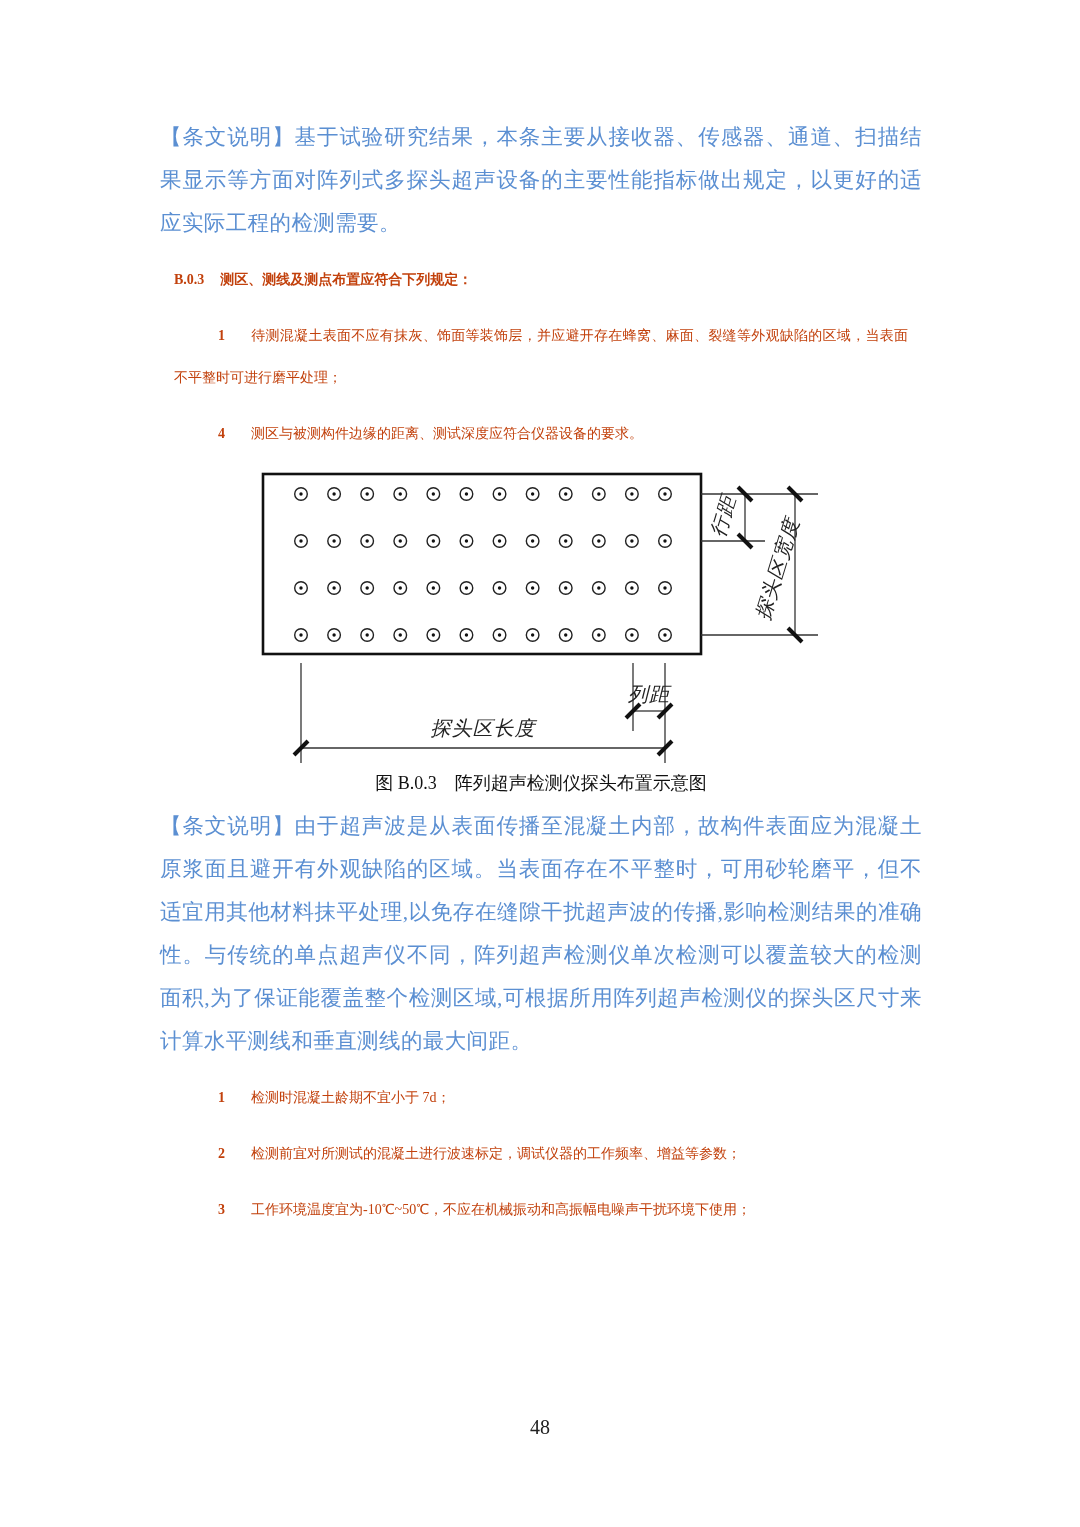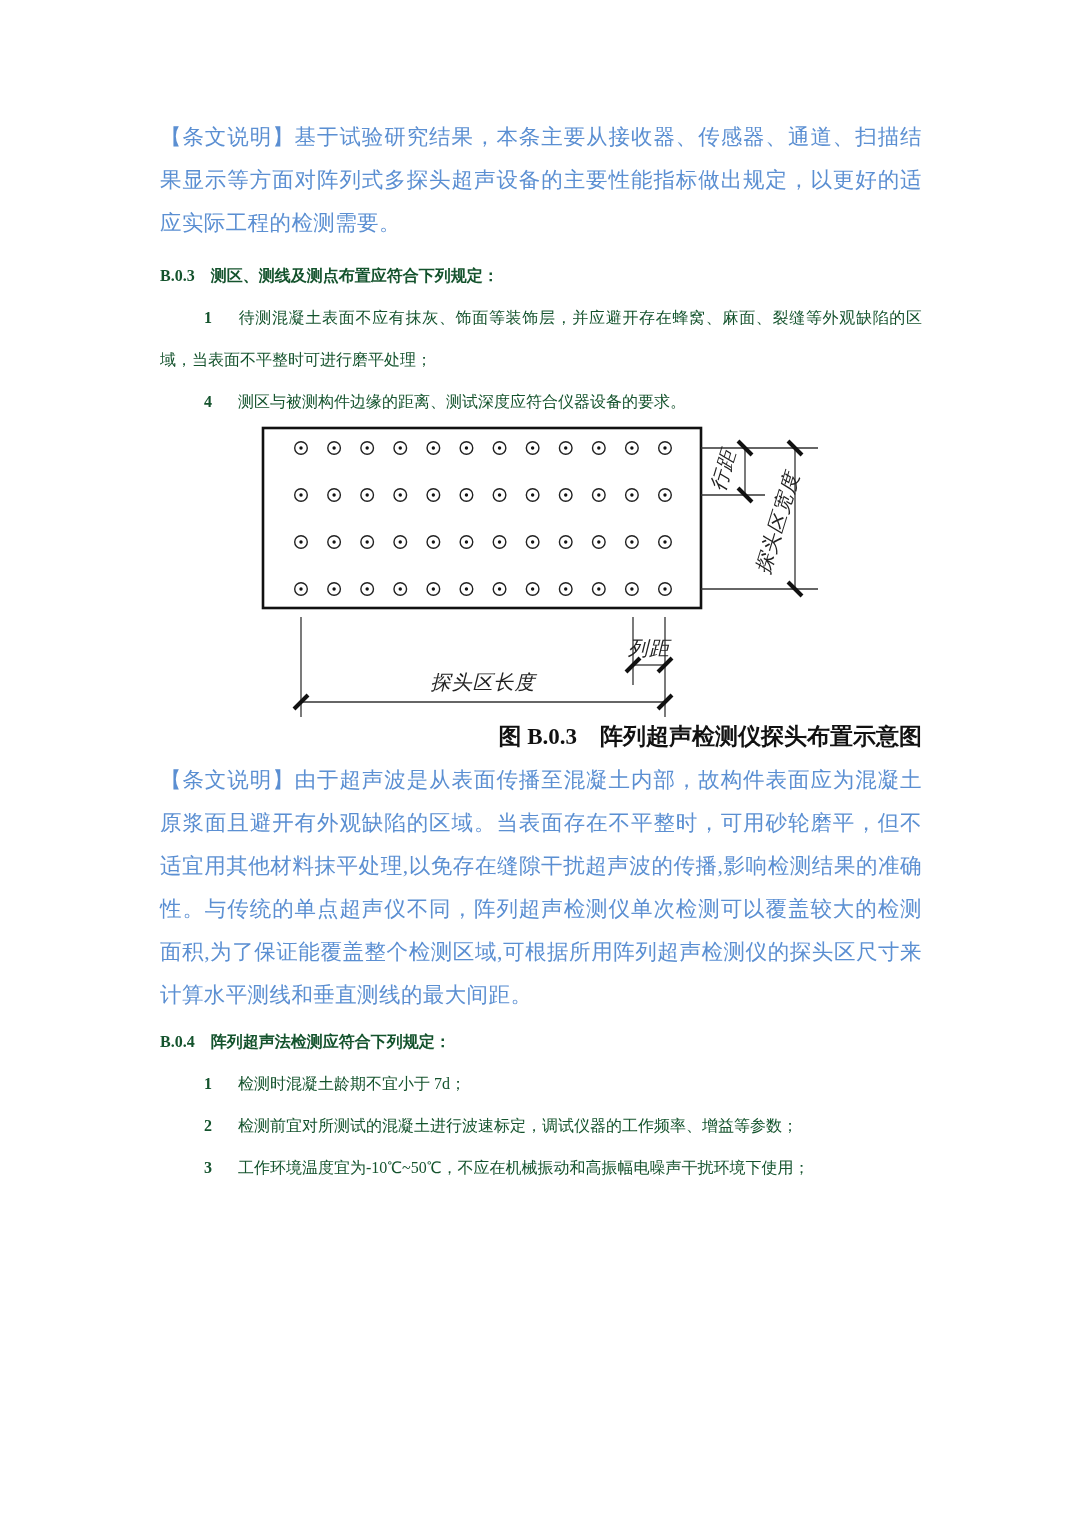--- a/index.html
+++ b/index.html
@@ -12,32 +12,32 @@
   .content{position:absolute;left:160px;top:116px;width:762px;}
   
   .note{
     color:#5b8fd2;
     font-size:21.5px;line-height:43px;
     text-align:justify;margin:0 0 10px 0;
     letter-spacing:0.4px;
   }
   
   .body-p{
-    color:#14532d;font-size:16px;line-height:42px;
-    text-align:justify;margin:0;
+    color:#c2410c;font-size:14px;line-height:42px;
+    text-align:justify;margin:14px;
   }
   .heading .sec-id{font-weight:bold;margin-right:16px;letter-spacing:0;}
   .heading .sec-title{font-weight:bold;}
   .item{text-indent:44px;}
   .item .num{font-weight:bold;margin-right:26px;}
   .figure-wrap{margin:0;padding:0;}
   .figure-wrap svg{display:block;margin-left:88px;}
   .fig-caption{
-    text-align:right;font-weight:bold;color:#111;
-    font-size:23px;line-height:32px;margin:0 0 6px 0;
+    text-align:center;font-weight:normal;color:#111;
+    font-size:18px;line-height:32px;margin:0 0 6px 0;
   }
   .dim-label{
     font-family:"Liberation Serif", serif;font-style:italic;
     fill:#222;font-size:20px;letter-spacing:1px;
   }
   .page-number{
     position:absolute;left:0;top:1416px;width:1080px;
     text-align:center;color:#222;font-size:20px;
   }
 </style>
@@ -194,21 +194,21 @@
           <line x1="410" y1="286" x2="424" y2="272"></line>
         </g>
         <text class="dim-label" x="401" y="232" text-anchor="middle">列距</text>
         <text class="dim-label" x="235" y="266" text-anchor="middle">探头区长度</text>
       </svg>
       <p class="fig-caption">图 B.0.3　阵列超声检测仪探头布置示意图</p>
     </div>
 
     <p class="note" style="margin-bottom:4px;">【条文说明】由于超声波是从表面传播至混凝土内部，故构件表面应为混凝土原浆面且避开有外观缺陷的区域。当表面存在不平整时，可用砂轮磨平，但不适宜用其他材料抹平处理,以免存在缝隙干扰超声波的传播,影响检测结果的准确性。与传统的单点超声仪不同，阵列超声检测仪单次检测可以覆盖较大的检测面积,为了保证能覆盖整个检测区域,可根据所用阵列超声检测仪的探头区尺寸来计算水平测线和垂直测线的最大间距。</p>
 
-    <p class="body-p heading"><span class="sec-id">B.0.4</span><span class="sec-title">阵列超声法检测应符合下列规定：</span></p>
 
     <p class="body-p item"><span class="num">1</span><span>检测时混凝土龄期不宜小于 7d；</span></p>
     <p class="body-p item"><span class="num">2</span><span>检测前宜对所测试的混凝土进行波速标定，调试仪器的工作频率、增益等参数；</span></p>
     <p class="body-p item"><span class="num">3</span><span>工作环境温度宜为-10℃~50℃，不应在机械振动和高振幅电噪声干扰环境下使用；</span></p>
 
   </div>
 
+  <div class="page-number">48</div>
 </div>
 
 </body></html>

